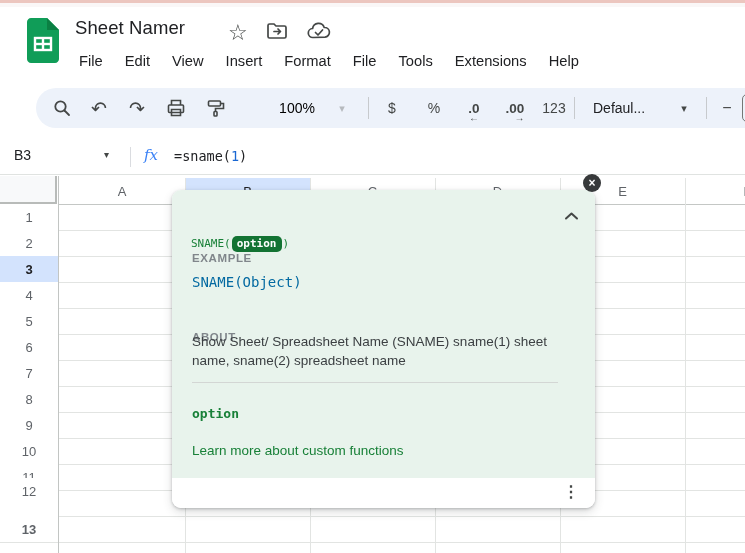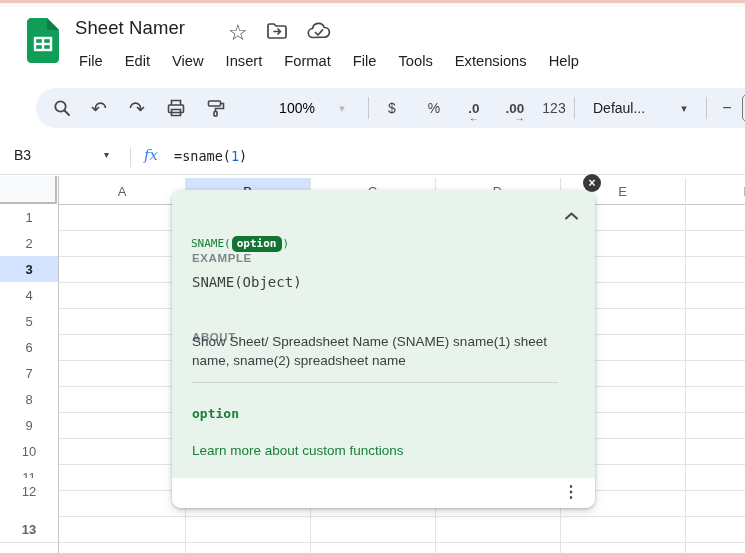--- a/index.html
+++ b/index.html
@@ -59,21 +59,21 @@
 
   
   .popup{left:172px;top:190px;width:423px;height:318px;border-radius:9px;background:#fff;
          box-shadow:0 1px 3px rgba(60,64,67,.30),0 4px 10px rgba(60,64,67,.18);}
   .popup-green{position:absolute;left:0;top:0;width:100%;height:288px;background:#e8f3ec;border-radius:9px 9px 0 0;}
   .sig{position:absolute;left:19px;top:15px;font-family:"DejaVu Sans Mono",monospace;font-size:11px;color:#188038;white-space:nowrap;margin-top:32px;}
   .sig .badge{background:#137333;color:#ffffff;font-weight:700;border-radius:5px;padding:1px 5px 2px 5px;margin:0 1px;}
   .popup-chevron{position:absolute;right:16px;top:17px;}
   .sec-label{position:absolute;left:20px;font-size:11.5px;letter-spacing:.6px;color:#80868b;font-weight:600;}
   .example-label{top:62px;}
-  .example-code{position:absolute;left:20px;top:84px;font-family:"DejaVu Sans Mono",monospace;font-size:14px;color:#404040;}
+  .example-code{position:absolute;left:20px;top:84px;font-family:"DejaVu Sans Mono",monospace;font-size:14px;color:#0369a1;}
   .about-label{top:123px;margin-top:18px;}
   .about-text{position:absolute;left:20px;top:142px;width:372px;font-size:13.5px;line-height:19px;color:#3c4043;}
   .popup-divider{position:absolute;left:20px;top:192px;width:366px;height:1px;background:#d3d6d4;}
   .param-name{position:absolute;left:20px;top:216px;font-family:"DejaVu Sans Mono",monospace;font-size:13px;font-weight:700;color:#188038;}
   .learn-link{position:absolute;left:20px;top:253px;font-size:13.5px;color:#188038;cursor:pointer;}
   .popup-footer{position:absolute;left:0;top:288px;width:100%;height:30px;background:#fff;border-radius:0 0 9px 9px;}
   .kebab{position:absolute;right:16px;top:4px;font-size:16px;color:#444746;font-weight:700;}
   .close-btn{left:583px;top:174px;width:18px;height:18px;border-radius:50%;background:#37393b;color:#fff;
              display:flex;align-items:center;justify-content:center;font-size:12px;font-weight:700;z-index:30;}
 </style>

